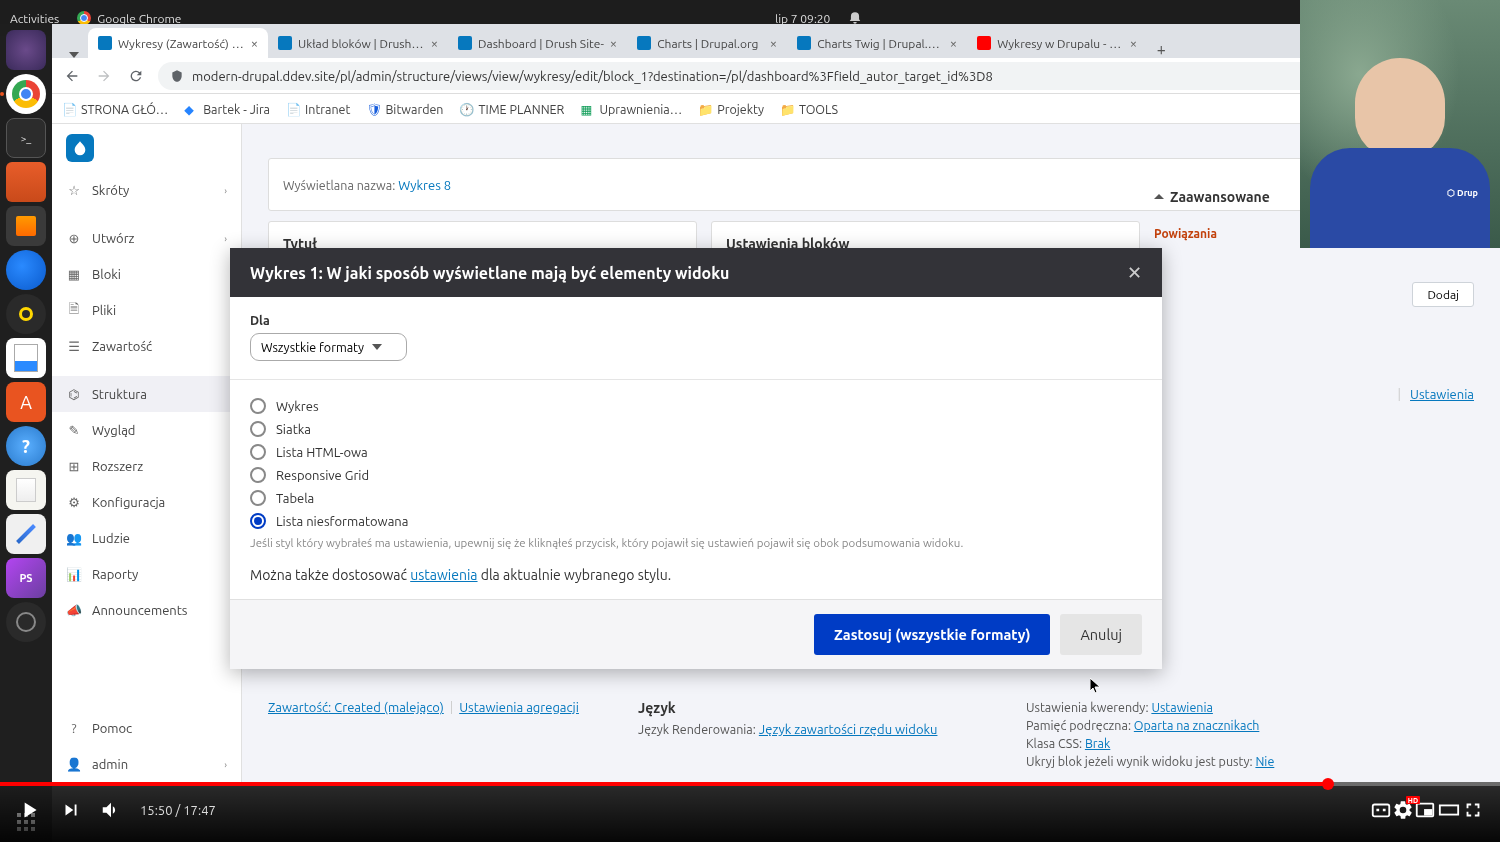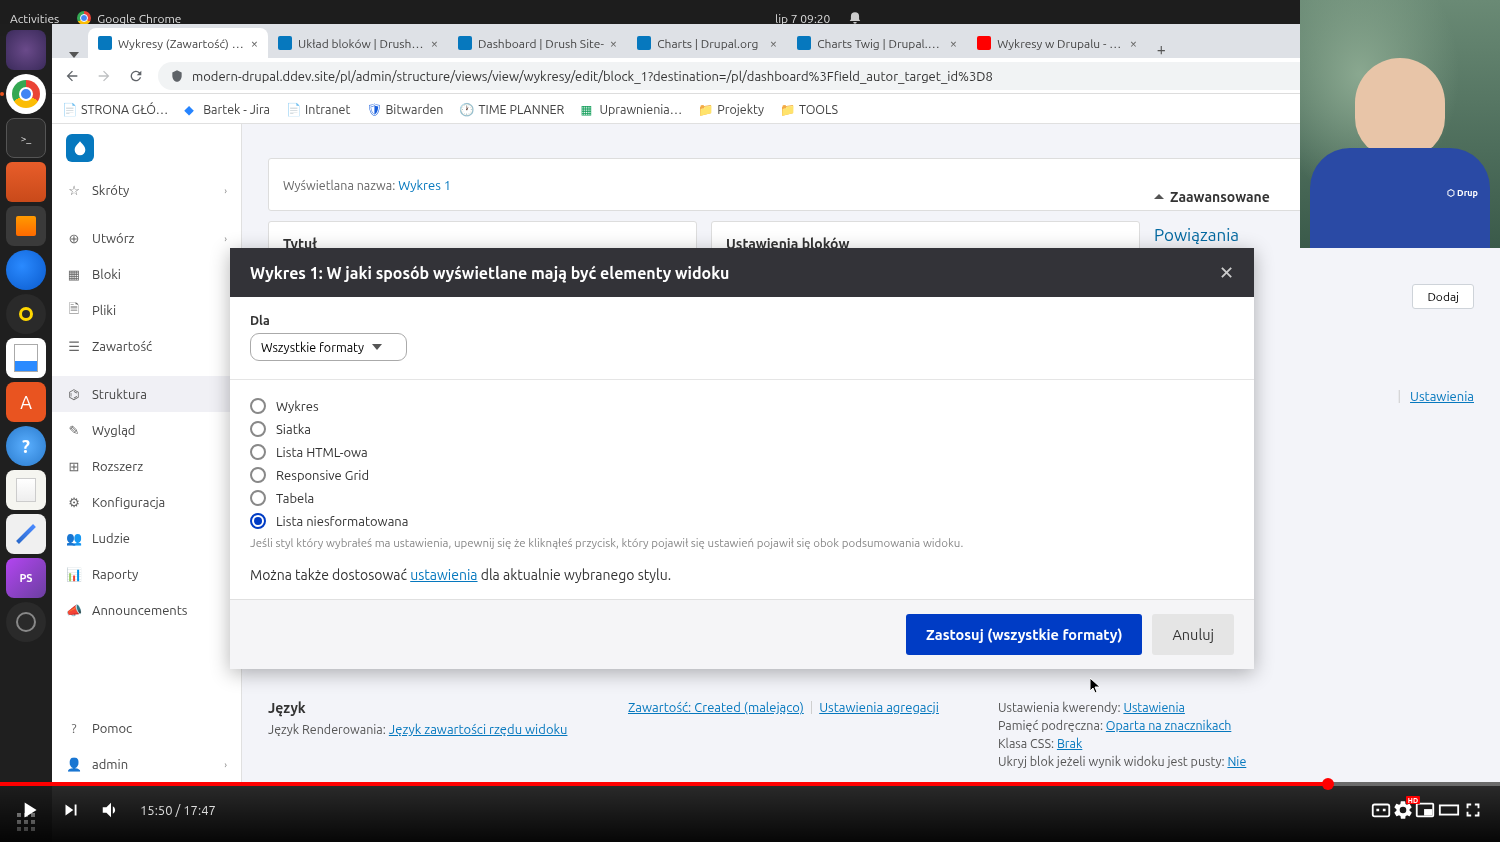--- a/index.html
+++ b/index.html
@@ -56,24 +56,24 @@
   .main-btn { background: #fff; border: 1px solid #ced3d9; border-radius: 3px; padding: 6px 12px; font-size: 12px; color: #333; }
   
   .panels { display: flex; gap: 14px; }
   .panel { background: #fff; border: 1px solid #ddd; border-radius: 3px; padding: 14px; flex: 1; }
   .panel-title { font-weight: 600; font-size: 14px; margin-bottom: 8px; }
   .panel-label { color: #555; font-size: 12.5px; }
   .panel-link { color: #0678be; text-decoration: underline; }
   
   .right-section { position: absolute; right: 26px; top: 65px; width: 320px; }
   .adv-header { display: flex; align-items: center; gap: 6px; font-weight: 600; font-size: 14px; color: #333; margin-bottom: 12px; cursor: pointer; }
-  .adv-sub { font-size: 17px; font-weight: 400; color: #0369a1; margin-top: 8px; }
+  .adv-sub { font-size: 12px; font-weight: 700; color: #c2410c; margin-top: 8px; }
   .add-btn { background: #fff; border: 1px solid #ced3d9; border-radius: 3px; padding: 5px 14px; font-size: 12px; float: right; }
   .bottom-row { margin-bottom: 4px; }
-  .modal { position: absolute; left: 230px; top: 248px; width: 1024px; background: #fff; border-radius: 2px; box-shadow: 0 4px 20px rgba(0,0,0,0.3); pointer-events: auto; }
+  .modal { position: absolute; left: 230px; top: 248px; width: 932px; background: #fff; border-radius: 2px; box-shadow: 0 4px 20px rgba(0,0,0,0.3); pointer-events: auto; }
   .modal-header { background: #333338; color: #fff; padding: 14px 20px; display: flex; align-items: center; justify-content: space-between; font-size: 16px; font-weight: 600; }
   .modal-close { color: #ccc; font-size: 18px; cursor: pointer; font-weight: normal; }
   .modal-body { padding: 16px 20px; }
   .modal-label { font-size: 12.5px; font-weight: 700; color: #333; display: block; margin-bottom: 6px; }
   .modal-select { border: 1px solid #aaa; border-radius: 9px; padding: 6px 24px 6px 10px; font-size: 12.5px; background: #fff; position: relative; display: inline-flex; align-items: center; gap: 8px; }
   .modal-radio-group { border-top: 1px solid #e5e5e5; margin: 18px -20px 0; padding: 18px 20px 0; }
   .radio-option { display: flex; align-items: center; gap: 10px; margin-bottom: 7px; font-size: 13px; color: #333; }
   .radio { width: 16px; height: 16px; border: 2px solid #888; border-radius: 50%; display: inline-block; position: relative; }
   .radio.checked { border-color: #003cc5; }
   .radio.checked::after { content: ''; position: absolute; inset: 2px; background: #003cc5; border-radius: 50%; }
@@ -376,21 +376,21 @@
             <span>admin</span>
             <span class="nav-chevron">›</span>
           </div>
       </div>
     </div>
 
     <div class="drupal-main">
       <div class="main-info" style="margin-top:24px;">
         <div>
           <span class="main-label">Wyświetlana nazwa:</span>
-          <a class="main-link">Wykres 1</a>
+          <a class="main-link">Wykres 8</a>
         </div>
         <button class="main-btn">Duplikuj Wy</button>
       </div>
 
       <div class="panels">
         <div class="panel">
           <div class="panel-title">Tytuł</div>
           <span class="panel-label">Tytuł:</span>
           <a class="panel-link">Ilość artykułów dziennie</a>
         </div>
@@ -424,31 +424,31 @@
           <button class="add-btn">Dodaj</button>
         </div>
         <div style="text-align:right;margin-top:80px;">
           <span style="color:#ccc;">|</span>&nbsp;&nbsp;
           <a class="panel-link">Ustawienia</a>
         </div>
       </div>
 
       <div style="position:absolute;bottom:10px;left:26px;right:26px;">
         <div style="display:flex;gap:30px;">
+          <div style="flex:0 0 340px;">
+            <a class="panel-link">Zawartość: Created (malejąco)</a>
+            <span style="color:#ccc;">&nbsp;|&nbsp;</span>
+            <a class="panel-link">Ustawienia agregacji</a>
+          </div>
           <div style="flex:0 0 330px;">
             <div style="font-weight:600;font-size:14px;margin-bottom:6px;">Język</div>
             <span class="panel-label">Język Renderowania:</span>
             <a class="panel-link">Język zawartości rzędu widoku</a>
           </div>
-          <div style="flex:0 0 340px;">
-            <a class="panel-link">Zawartość: Created (malejąco)</a>
-            <span style="color:#ccc;">&nbsp;|&nbsp;</span>
-            <a class="panel-link">Ustawienia agregacji</a>
-          </div>
-          <div style="flex:1;font-size:12.5px;">
+          <div style="flex:1;font-size:12.5px;margin-left:28px;">
             <div class="bottom-row"><span class="panel-label">Ustawienia kwerendy:</span> <a class="panel-link">Ustawienia</a></div>
             <div class="bottom-row"><span class="panel-label">Pamięć podręczna:</span> <a class="panel-link">Oparta na znacznikach</a></div>
             <div class="bottom-row"><span class="panel-label">Klasa CSS:</span> <a class="panel-link">Brak</a></div>
             <div class="bottom-row"><span class="panel-label">Ukryj blok jeżeli wynik widoku jest pusty:</span> <a class="panel-link">Nie</a></div>
           </div>
         </div>
       </div>
     </div>
   </div>
 </div>

